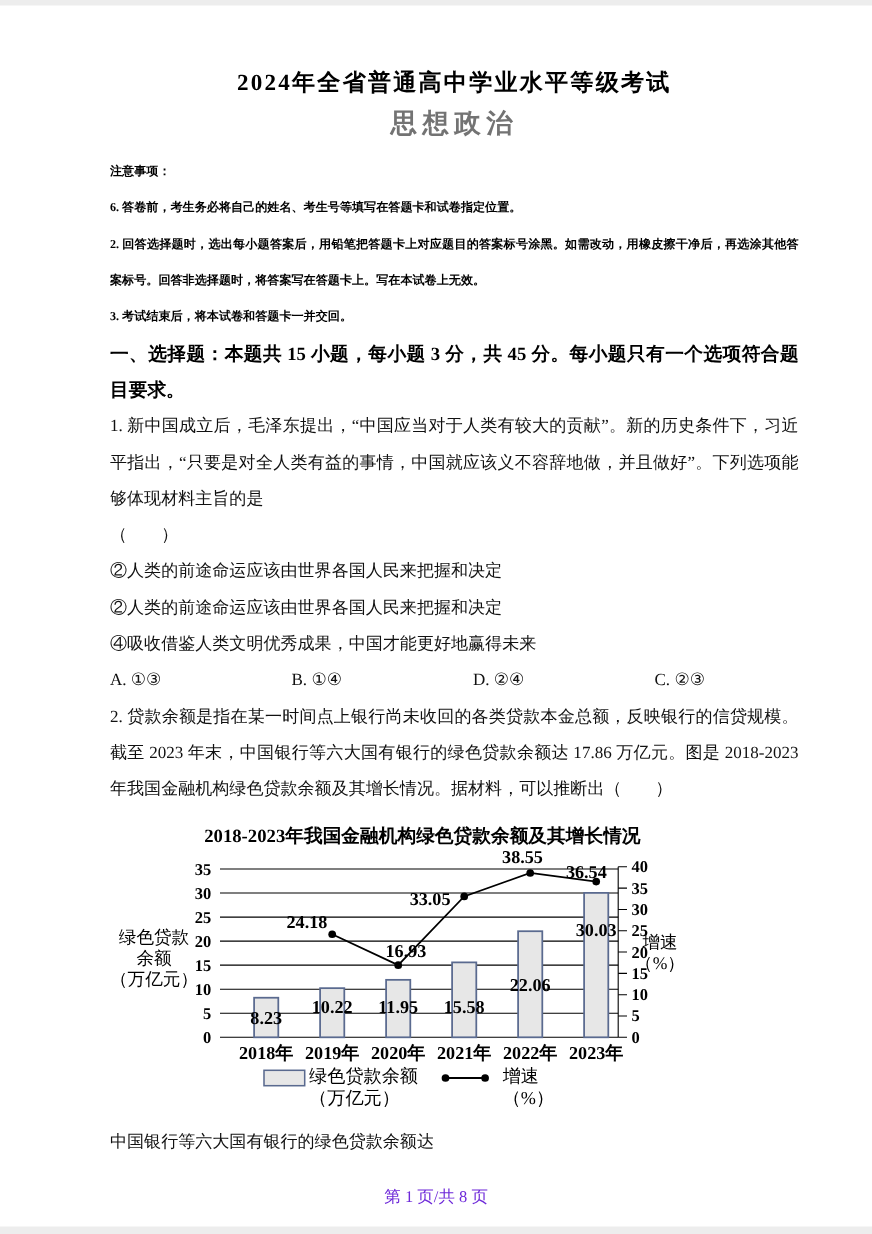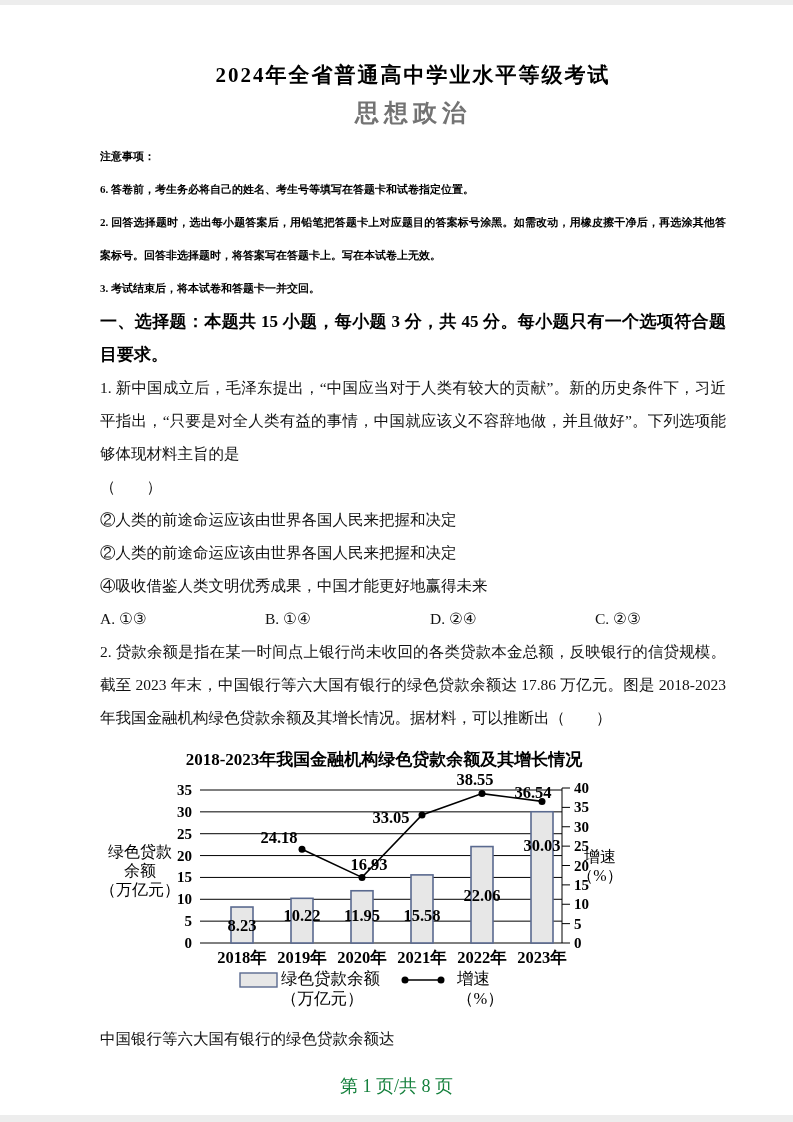--- a/index.html
+++ b/index.html
@@ -42,21 +42,21 @@
   .cat{font:bold 16.5px "Liberation Serif",serif;fill:#000;}
   .vlab{font:bold 16.5px "Liberation Serif",serif;fill:#000;}
   .alab{font:16px "Liberation Serif",serif;fill:#000;}
   .leg{font:16.5px "Liberation Serif",serif;fill:#000;}
   .grid{stroke:#000;stroke-width:1;}
   .lline{fill:none;stroke:#000;stroke-width:1.6;}
   .dot{fill:#000;}
   .after-chart{margin-top:10px;}
   .footer{
     position:absolute;left:0;bottom:24px;width:100%;
-    text-align:center;font-size:18px;color:#15803d;
+    text-align:center;font-size:15px;color:#6d28d9;
   }
 </style>
 </head>
 <body>
 
 <div class="page">
   <div class="scan-edge top"></div>
 
   <h1 class="title">2024年全省普通高中学业水平等级考试</h1>
   <h2 class="subject">思想政治</h2>

